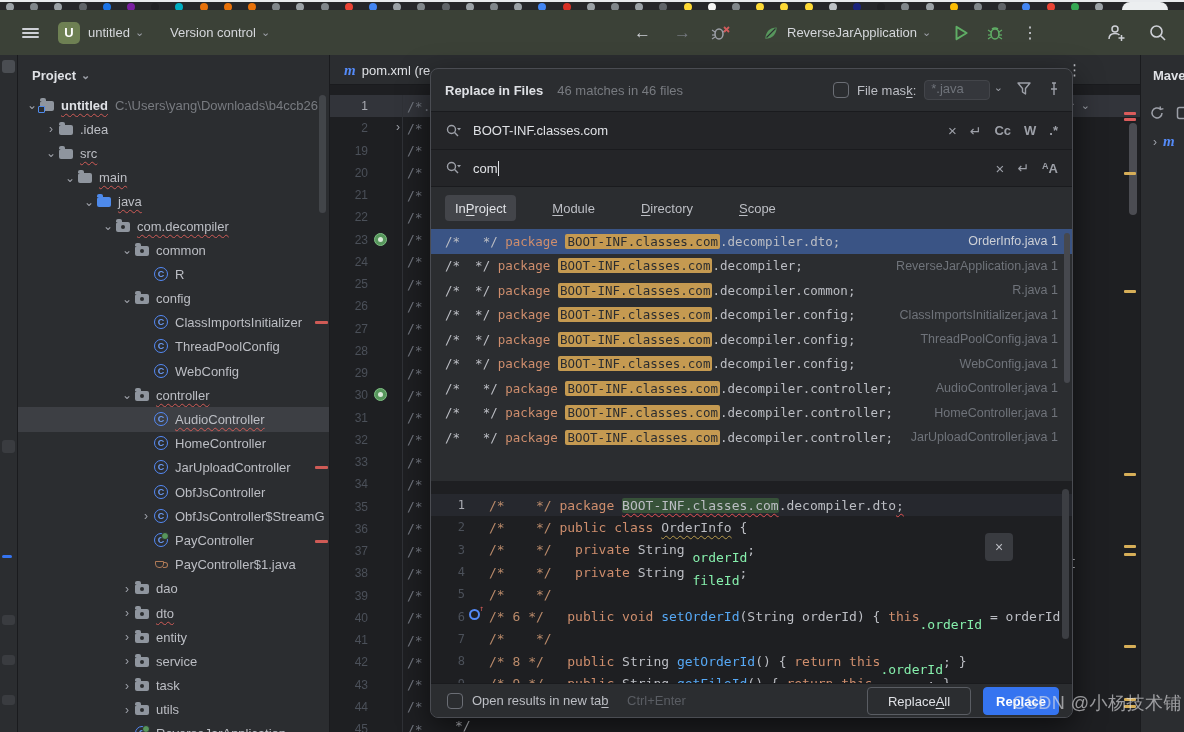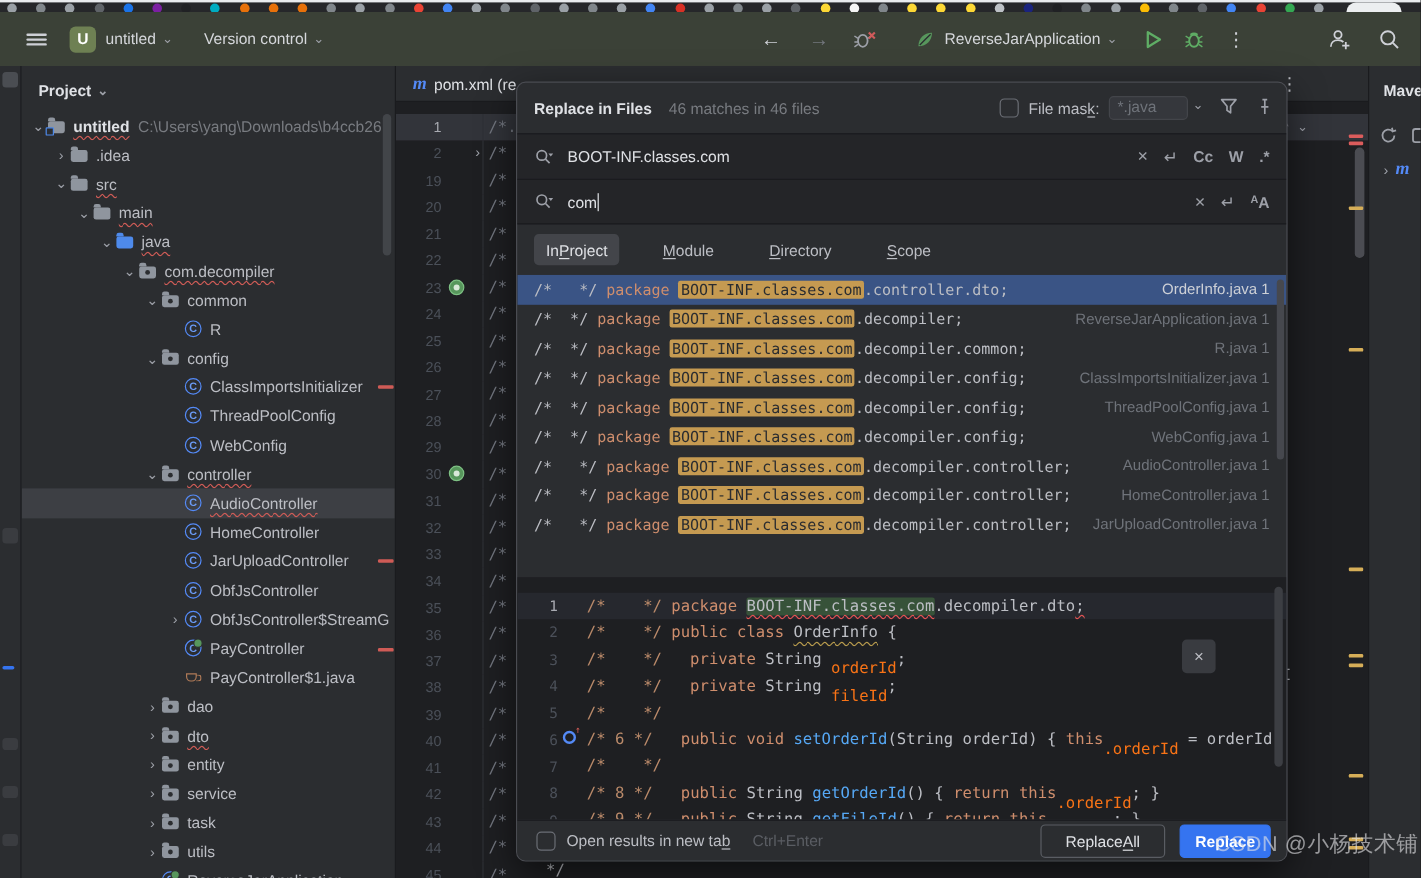--- a/index.html
+++ b/index.html
@@ -119,21 +119,21 @@
   .pvrow.cur{background:#26282E;}
   .pvnum{width:34px;flex:0 0 34px;text-align:right;color:#4B5059;font-size:12px;}
   .pvrow.cur .pvnum{color:#A9ABB2;}
   .pvslot{width:24px;flex:0 0 24px;position:relative;height:100%;}
   .ovr{position:absolute;left:4px;top:4px;width:11px;height:11px;border-radius:50%;border:2px solid #548AF7;}
   .ovr::after{content:"↑";position:absolute;right:-6px;top:-7px;color:#CF5B56;font-size:8px;}
   .tk-cmt{color:#BA8A6A;}
   .tk-kw{color:#CF8E6D;}
   .tk-plain{color:#BCBEC4;}
   .tk-mth{color:#56A8F5;}
-  .tk-fld{color:#f97316;margin-top:16px;}
+  .tk-fld{color:#86efac;margin-top:16px;}
   .tk-match{background:#375239;border-radius:2px;}
   .tk-sqr{text-decoration:underline wavy #E35252 1px;text-underline-offset:3px;}
   .tk-sqy{text-decoration:underline wavy #B89B4C 1px;text-underline-offset:3px;}
   #pv-close{position:absolute;left:554px;top:464px;width:28px;height:28px;background:#393B40;border-radius:4px;color:#BCBEC4;display:flex;align-items:center;justify-content:center;font-size:14px;}
   #pv-thumb{position:absolute;right:3px;top:420px;width:7px;height:150px;background:#3C3E43;border-radius:4px;}
   #d-footer{bottom:0;height:34px;background:#2B2D30;border-top:1px solid #1A1B1E;display:flex;align-items:center;padding:0 16px;}
   #ft-label{margin-left:9px;color:#BCBEC4;}
   #ft-short{position:absolute;left:196px;color:#5A5D63;}
   .btn{position:absolute;top:3px;height:28px;border:1px solid #5A5D63;border-radius:4px;color:#DFE1E5;display:flex;align-items:center;justify-content:center;background:transparent;}
   #btn-open{left:272px;width:152px;}
@@ -789,21 +789,21 @@
     </div>
 
     <div id="d-scope" class="drow">
         <div class="chip on">In <u>P</u>roject</div>
         <div class="chip"><u>M</u>odule</div>
         <div class="chip"><u>D</u>irectory</div>
         <div class="chip"><u>S</u>cope</div>
       </div>
 
     <div id="d-results" class="drow mono">
-        <div class="rrow sel"><span class="rr-pre">/*   */ </span><span class="rr-kw">package </span><span class="rr-chip">BOOT-INF.classes.com</span><span class="rr-rest">.controller.dto;</span><span class="rr-file">OrderInfo.java 1</span></div>
+        <div class="rrow sel"><span class="rr-pre">/*   */ </span><span class="rr-kw">package </span><span class="rr-chip">BOOT-INF.classes.com</span><span class="rr-rest">.decompiler.dto;</span><span class="rr-file">OrderInfo.java 1</span></div>
         <div class="rrow"><span class="rr-pre">/*  */ </span><span class="rr-kw">package </span><span class="rr-chip">BOOT-INF.classes.com</span><span class="rr-rest">.decompiler;</span><span class="rr-file">ReverseJarApplication.java 1</span></div>
         <div class="rrow"><span class="rr-pre">/*  */ </span><span class="rr-kw">package </span><span class="rr-chip">BOOT-INF.classes.com</span><span class="rr-rest">.decompiler.common;</span><span class="rr-file">R.java 1</span></div>
         <div class="rrow"><span class="rr-pre">/*  */ </span><span class="rr-kw">package </span><span class="rr-chip">BOOT-INF.classes.com</span><span class="rr-rest">.decompiler.config;</span><span class="rr-file">ClassImportsInitializer.java 1</span></div>
         <div class="rrow"><span class="rr-pre">/*  */ </span><span class="rr-kw">package </span><span class="rr-chip">BOOT-INF.classes.com</span><span class="rr-rest">.decompiler.config;</span><span class="rr-file">ThreadPoolConfig.java 1</span></div>
         <div class="rrow"><span class="rr-pre">/*  */ </span><span class="rr-kw">package </span><span class="rr-chip">BOOT-INF.classes.com</span><span class="rr-rest">.decompiler.config;</span><span class="rr-file">WebConfig.java 1</span></div>
         <div class="rrow"><span class="rr-pre">/*   */ </span><span class="rr-kw">package </span><span class="rr-chip">BOOT-INF.classes.com</span><span class="rr-rest">.decompiler.controller;</span><span class="rr-file">AudioController.java 1</span></div>
         <div class="rrow"><span class="rr-pre">/*   */ </span><span class="rr-kw">package </span><span class="rr-chip">BOOT-INF.classes.com</span><span class="rr-rest">.decompiler.controller;</span><span class="rr-file">HomeController.java 1</span></div>
         <div class="rrow"><span class="rr-pre">/*   */ </span><span class="rr-kw">package </span><span class="rr-chip">BOOT-INF.classes.com</span><span class="rr-rest">.decompiler.controller;</span><span class="rr-file">JarUploadController.java 1</span></div>
       </div>
     <div id="res-thumb"></div>

